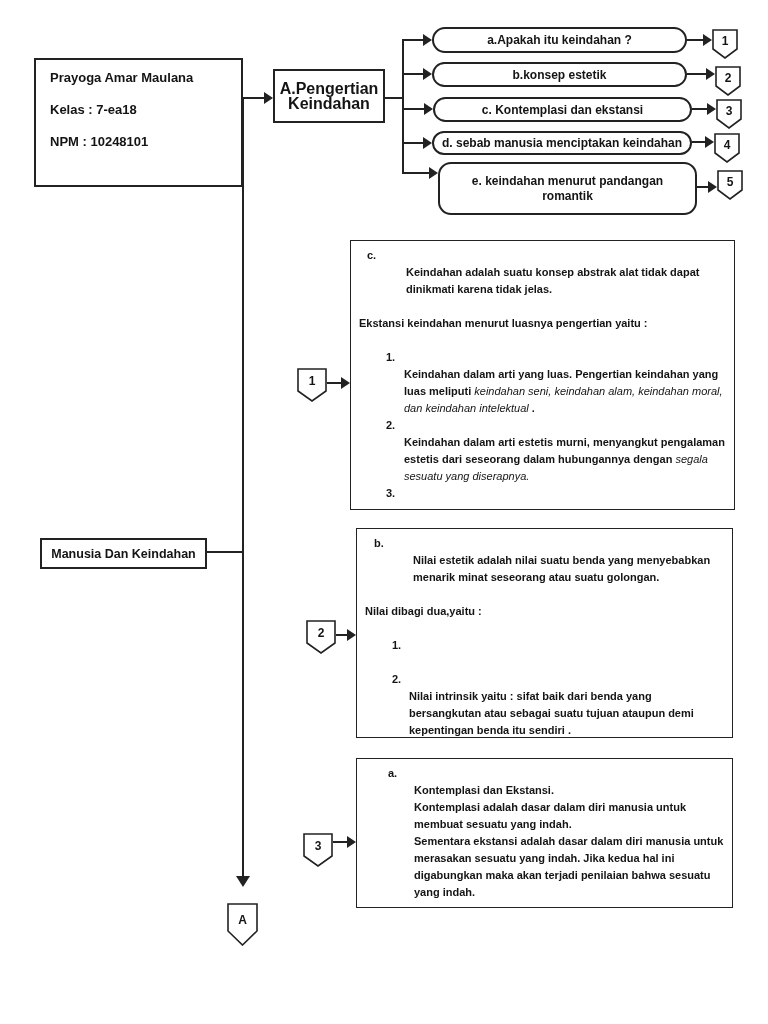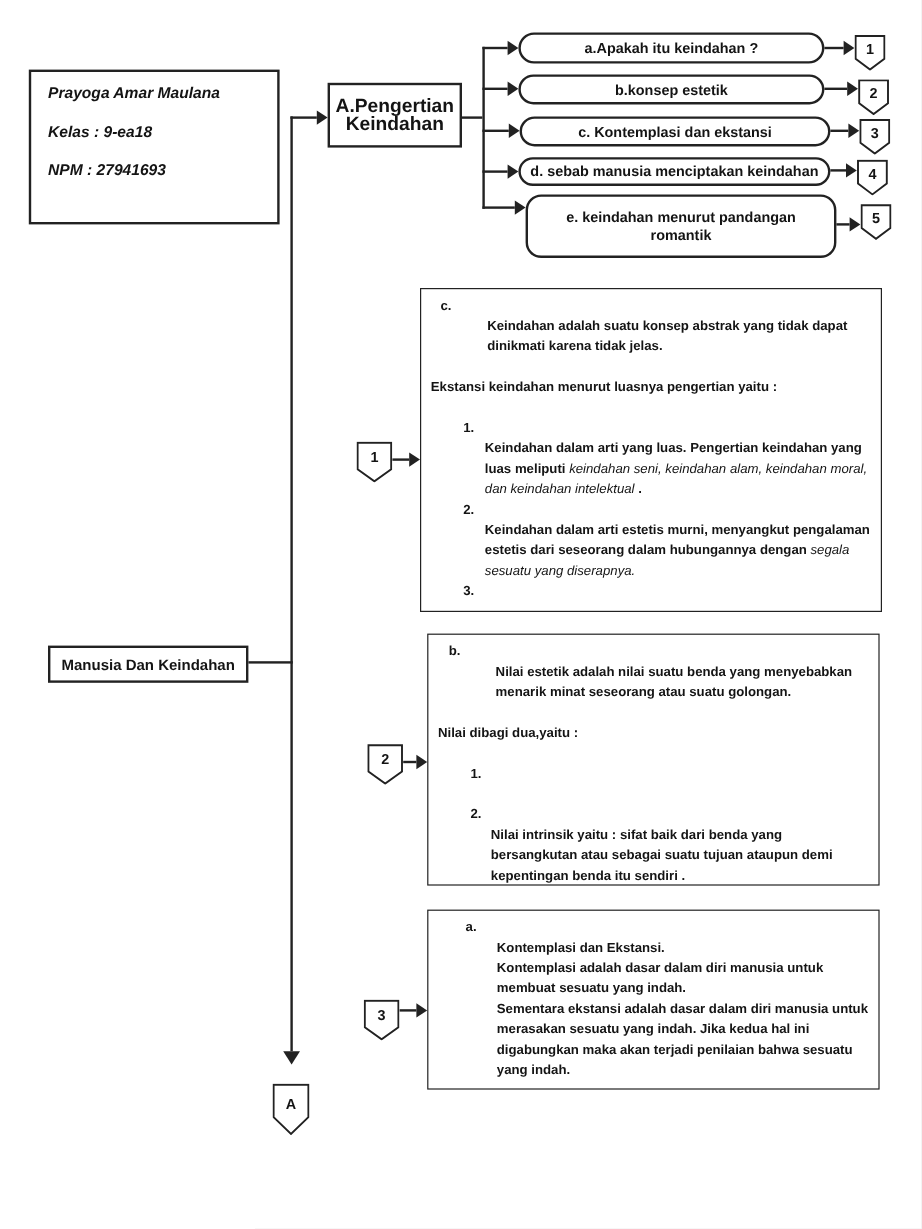--- a/index.html
+++ b/index.html
@@ -29,24 +29,24 @@
   .it{font-style:italic;font-weight:normal;}
   .d1{--lx:16px;--tx:55px;--inx:35px;--itx:53px;}
   .d2{--lx:17px;--tx:56px;--inx:35px;--itx:52px;}
   .d3{--lx:31px;--tx:57px;}
 </style>
 </head>
 <body>
 
 <div class="canvas">
 
-  <div class="box author" style="left:24px;top:58px;width:209px;height:129px;font-style:italic;">
+  <div class="box author" style="left:34px;top:58px;width:209px;height:129px;">
     <div>Prayoga Amar Maulana</div>
-    <div>Kelas : 9-ea18</div>
-    <div>NPM : 27941693</div>
+    <div>Kelas : 7-ea18</div>
+    <div>NPM : 10248101</div>
   </div>
 
   <div class="box center prelabel" style="left:273px;top:69px;width:112px;height:54px;">A.Pengertian
 Keindahan</div>
 
   <div class="box center" style="left:40px;top:538px;width:167px;height:31px;font-size:12.5px;">Manusia Dan Keindahan</div>
 
   <div class="box center topic" style="left:432px;top:27px;width:255px;height:26px;">a.Apakah itu keindahan ?</div>
   <div class="box center topic" style="left:432px;top:62px;width:255px;height:25px;">b.konsep estetik</div>
   <div class="box center topic" style="left:433px;top:97px;width:259px;height:25px;">c. Kontemplasi dan ekstansi</div>
@@ -122,21 +122,21 @@
 
   <svg class="penta" style="left:303px;top:833px;" width="30" height="34" viewBox="0 0 30 34">
     <polygon points="1,1 29,1 29,23 15,33 1,23" fill="#fff" stroke="#222" stroke-width="1.6"></polygon>
     <text x="15" y="17" text-anchor="middle" font-size="12">3</text>
   </svg>
   <div class="hline" style="left:333px;top:841px;width:14px;"></div>
   <div class="arr-r" style="left:347px;top:836px;"></div>
 
   <div class="box detail d1" style="left:350px;top:240px;width:385px;height:270px;">
     <div class="lead">
-      <span class="lnum">c.</span><span><span>Keindahan adalah suatu konsep abstrak yang tidak dapat dinikmati karena tidak jelas.</span></span>
+      <span class="lnum">c.</span><span><span>Keindahan adalah suatu konsep abstrak alat tidak dapat dinikmati karena tidak jelas.</span></span>
     </div>
     <div class="mid">Ekstansi keindahan menurut luasnya pengertian yaitu :</div>
     <div class="item">
       <span class="num">1.</span><span><span>Keindahan dalam arti yang luas. Pengertian keindahan yang luas meliputi </span><span class="it">keindahan seni, keindahan alam, keindahan moral, dan keindahan intelektual</span><span> .</span></span>
     </div>
     <div class="item">
       <span class="num">2.</span><span><span>Keindahan dalam arti estetis murni, menyangkut pengalaman estetis dari seseorang dalam hubungannya dengan </span><span class="it">segala sesuatu yang diserapnya.</span></span>
     </div>
     <div class="item">
       <span class="num">3.</span>

